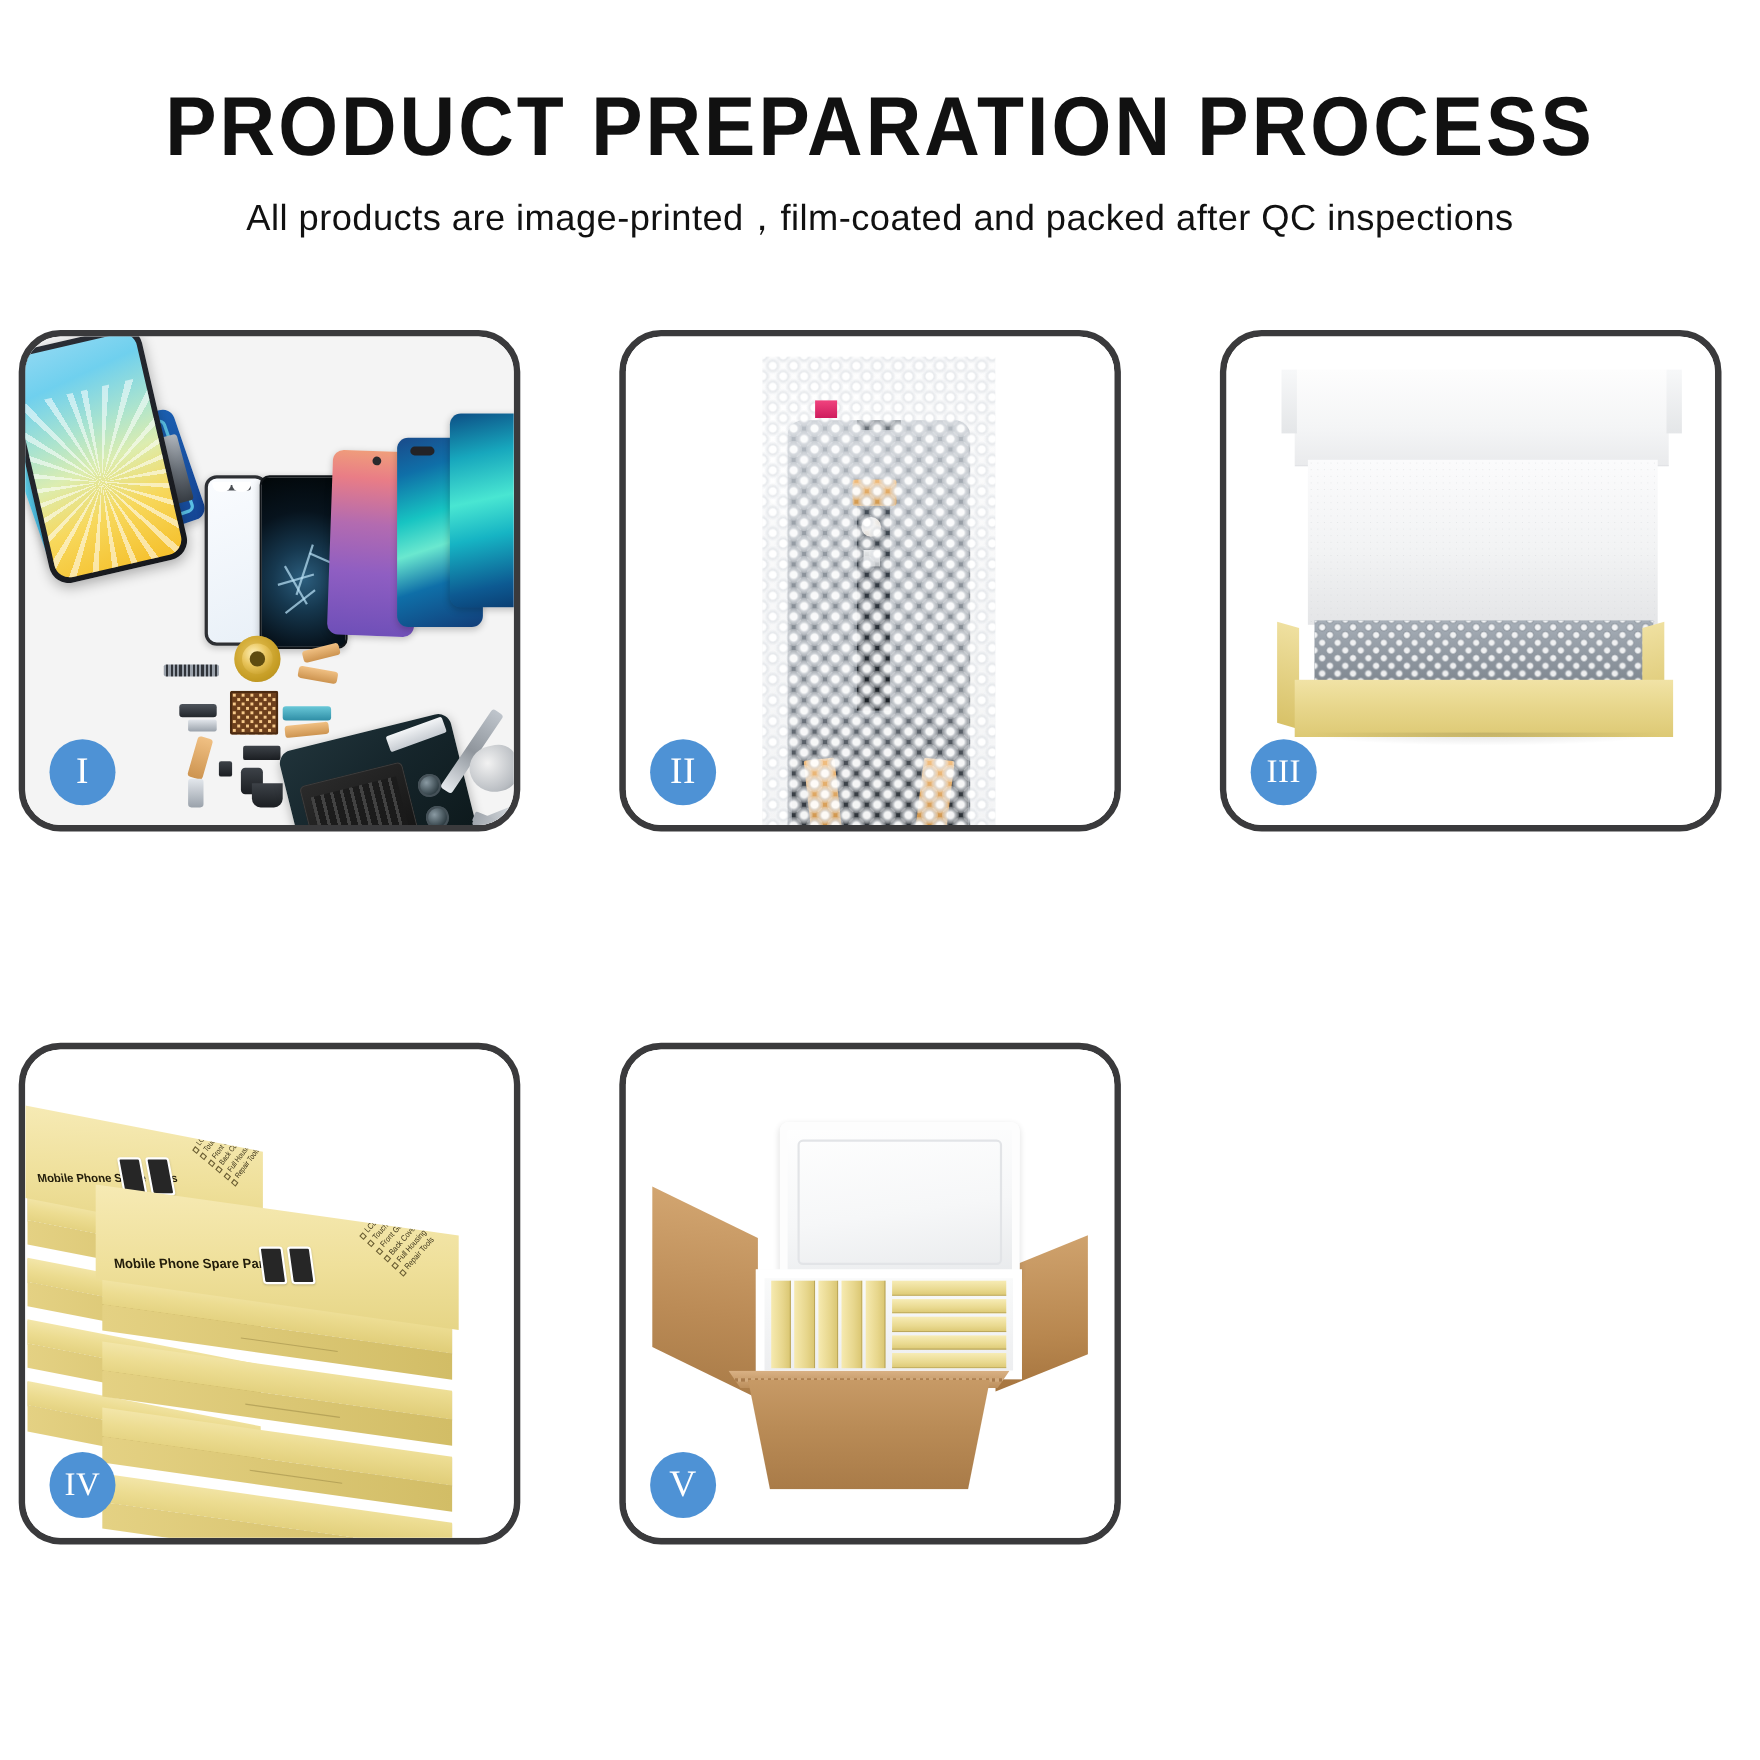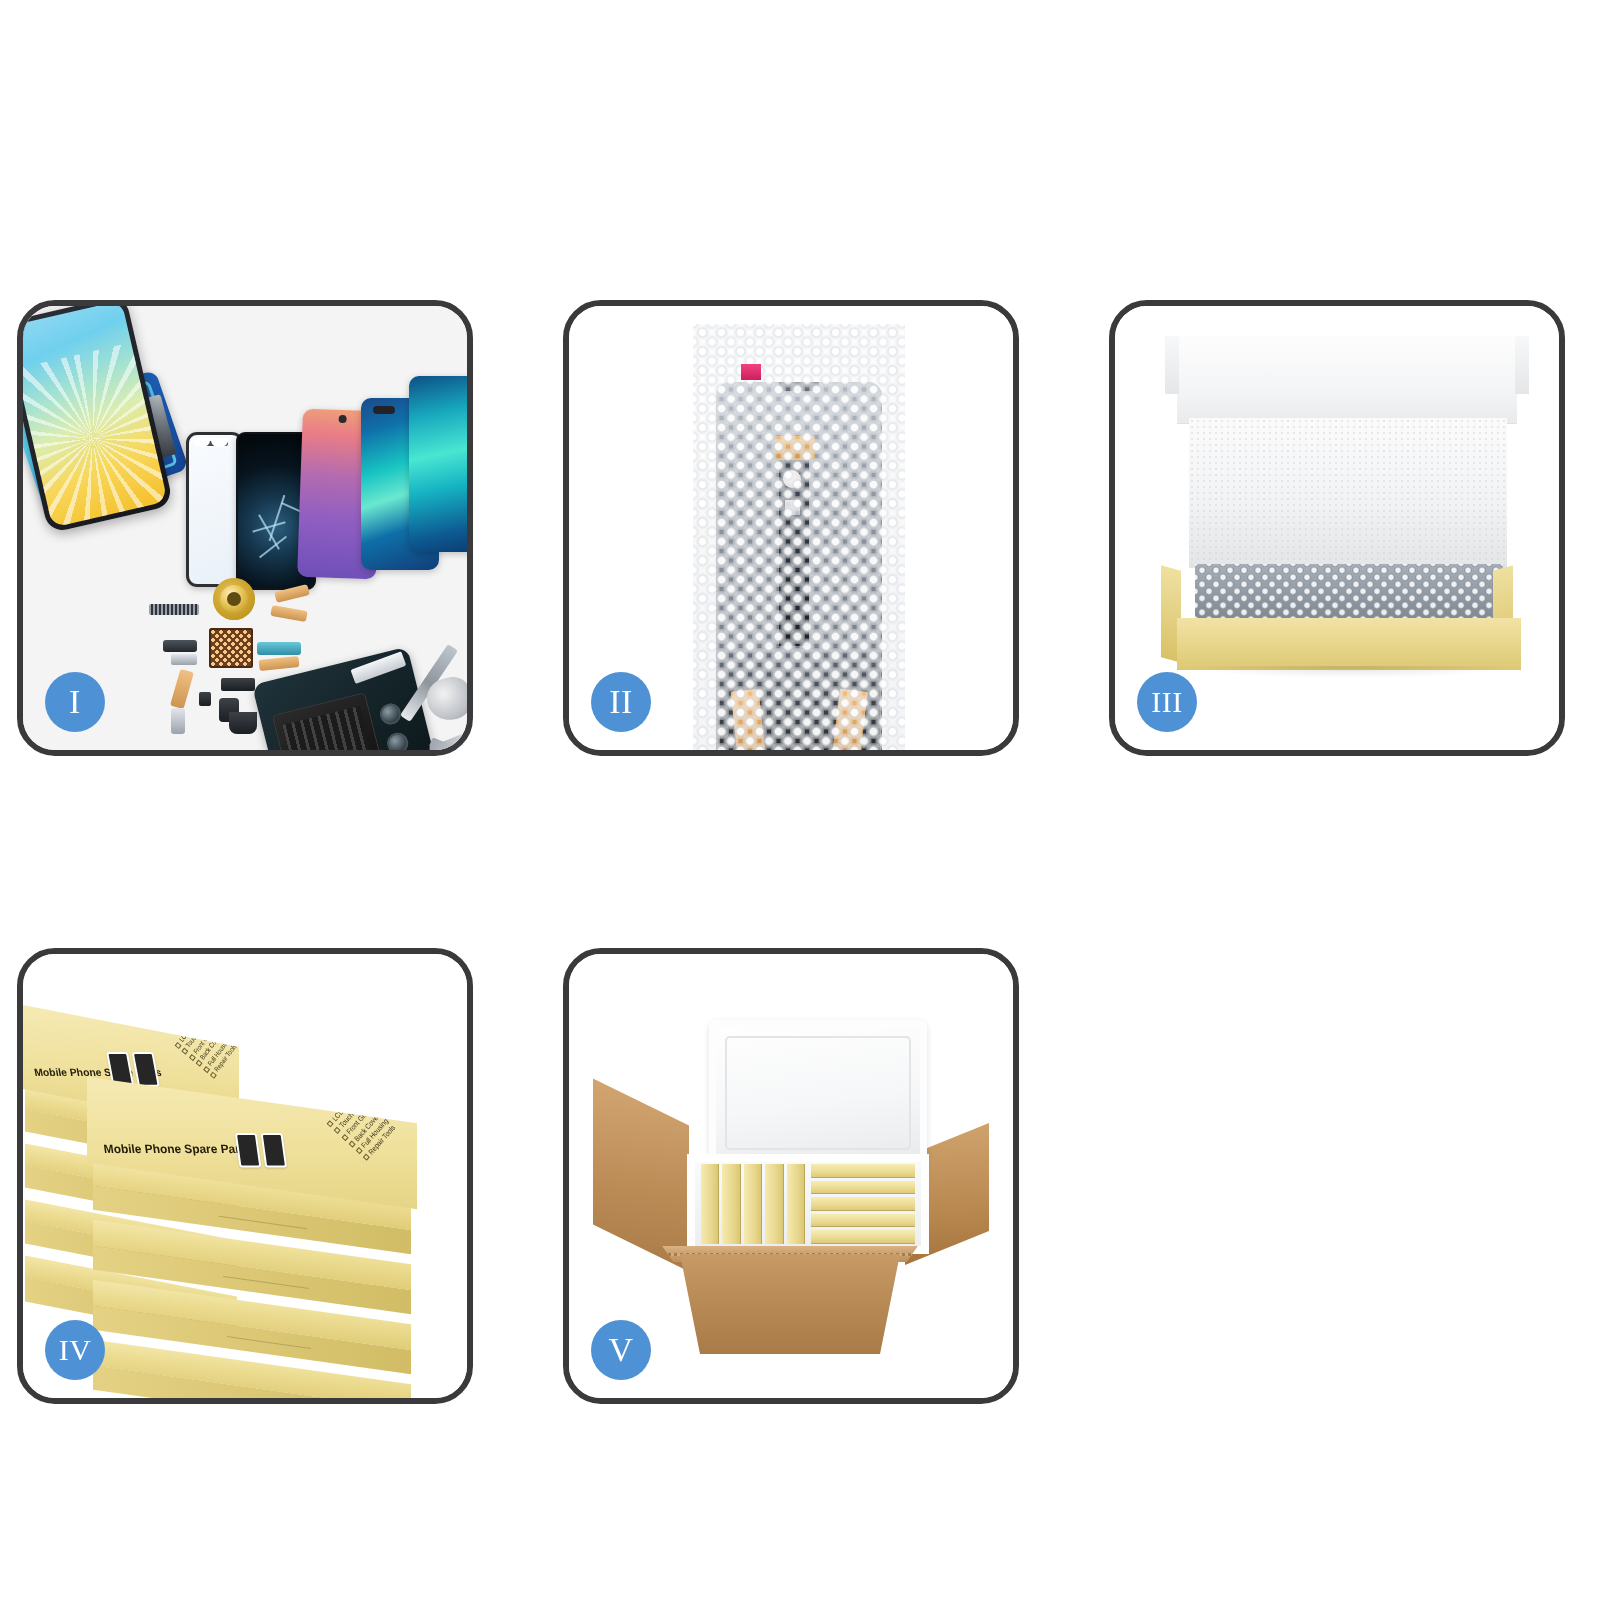--- a/index.html
+++ b/index.html
@@ -649,20 +649,24 @@
     background: linear-gradient(150deg,#fdfdfd,#f1f2f4);
     border-radius: 14px;
     transform: rotate(-8deg);
   }
 </style>
 </head>
 <body>
 
 <div id="page">
 
+  <div class="header">
+    <div class="title">PRODUCT PREPARATION PROCESS</div>
+    <div class="subtitle">All products are image-printed，film-coated and packed after QC inspections</div>
+  </div>
 
   <div class="grid">
 
     <div class="panel panel-row-0 panel-col-0">
       <div class="stage tinted">
         <div class="p1">
 
           <div class="adhesive">
             <div class="adhesive-chip"></div>
           </div>

